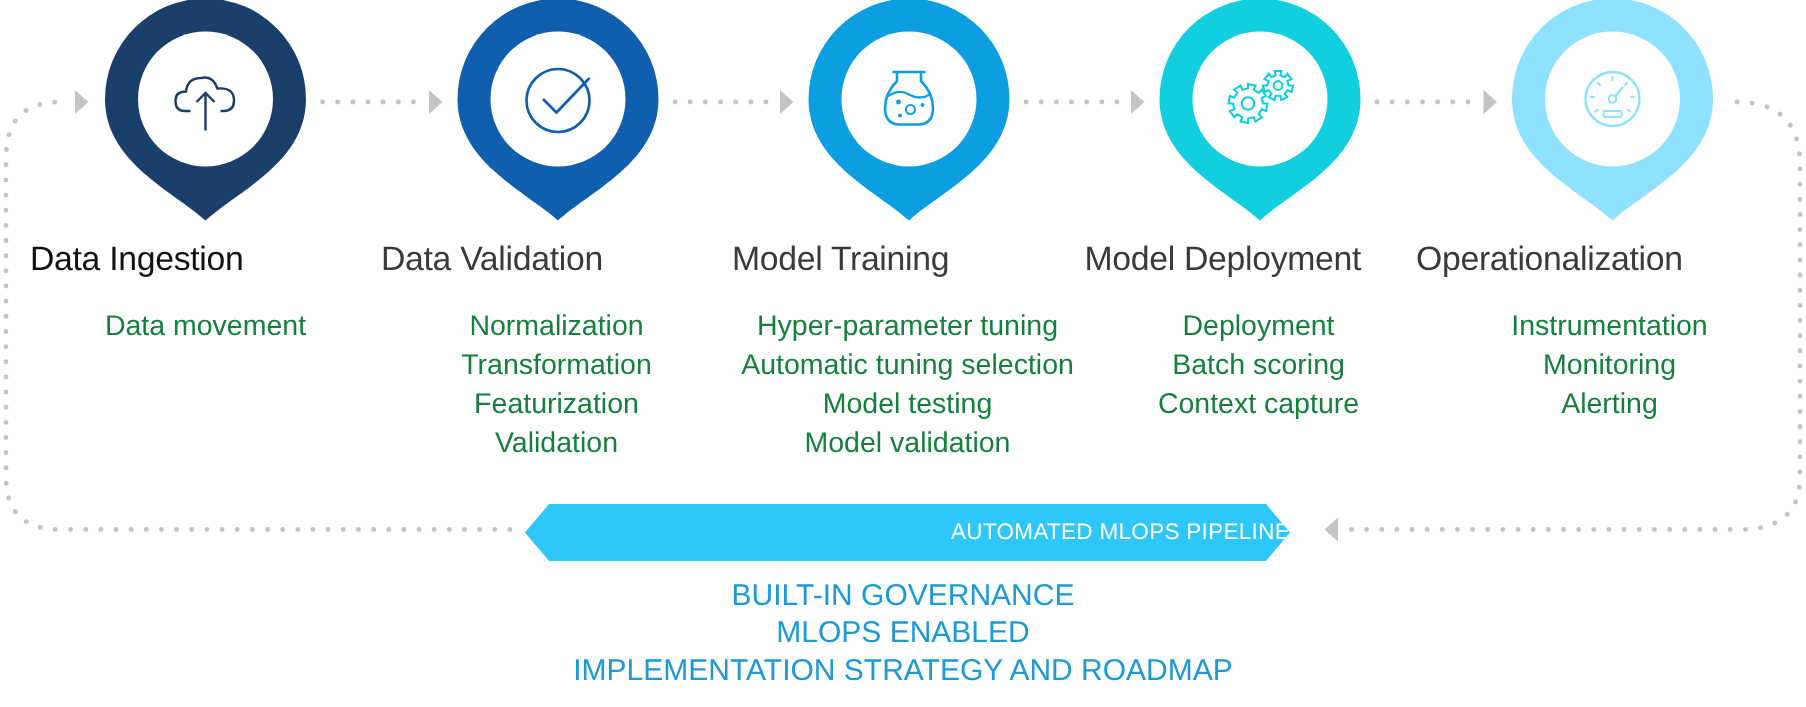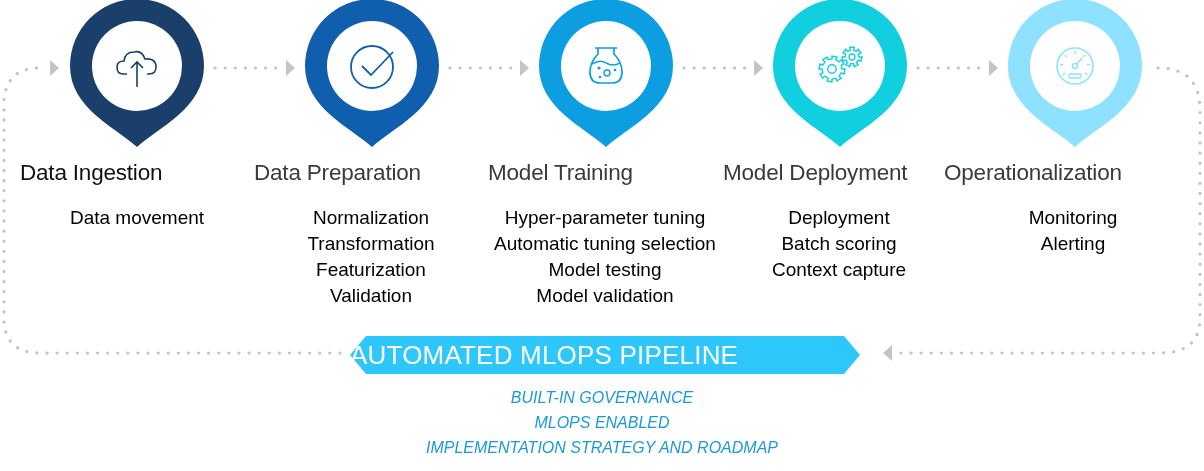--- a/index.html
+++ b/index.html
@@ -3,26 +3,26 @@
 <meta charset="utf-8">
 <style>
   html, body { margin:0; padding:0; background:#ffffff; }
   body { width:1204px; height:471px; position:relative; overflow:hidden;
          font-family:"Liberation Sans", "DejaVu Sans", sans-serif; }
   #flow { position:absolute; left:0; top:0; }
   .stage-title { position:absolute; top:160px; width:234px; text-align:left;
          font-size:22.5px; color:#3a3a3a; white-space:nowrap; letter-spacing:-0.2px; }
   .stage-title.first { color:#111111; }
   .stage-items { position:absolute; top:205px; width:260px; text-align:center;
-         font-size:19px; line-height:26px; color:#000000; }
+         font-size:19px; line-height:26px; color:#15803d; }
   .stage-items div { white-space:nowrap; }
   .banner-label { position:absolute; left:350px; top:336px; width:510px; height:38px;
-         line-height:38px; text-align:left; color:#ffffff; font-size:26px; letter-spacing:0.2px; }
+         line-height:38px; text-align:right; color:#ffffff; font-size:15px; letter-spacing:0.2px; }
   .features { position:absolute; left:300px; top:385px; width:604px; text-align:center;
-         color:#1b9ad6; font-size:16px; line-height:25px;font-style:italic; }
+         color:#1b9ad6; font-size:20px; line-height:25px; }
 </style>
 </head>
 <body>
 
 <svg id="flow" width="1204" height="471" viewBox="0 0 1204 471">
 
   <g id="connectors">
       <path d="M215,68 L280,68" fill="none" stroke="#c4c4c4" stroke-width="3.2" stroke-linecap="round" stroke-dasharray="0.1 10"></path>
       <polygon points="286,60 295,68 286,76" fill="#c4c4c4"></polygon>
       <path d="M450,68 L514,68" fill="none" stroke="#c4c4c4" stroke-width="3.2" stroke-linecap="round" stroke-dasharray="0.1 10"></path>
@@ -108,21 +108,21 @@
   <polygon id="banner-shape" points="350,355 366,336 844,336 860,355 844,374 366,374" fill="#2ec7fb"></polygon>
 </svg>
 
 <div>
   <div class="stage-title first" style="left:20px">Data Ingestion</div>
   <div class="stage-items" style="left:7px">
     <div>Data movement</div>
   </div>
 </div>
 <div>
-  <div class="stage-title" style="left:254px">Data Preparation</div>
+  <div class="stage-title" style="left:254px">Data Validation</div>
   <div class="stage-items" style="left:241px">
     <div>Normalization</div>
     <div>Transformation</div>
     <div>Featurization</div>
     <div>Validation</div>
   </div>
 </div>
 <div>
   <div class="stage-title" style="left:488px">Model Training</div>
   <div class="stage-items" style="left:475px">
@@ -136,20 +136,21 @@
   <div class="stage-title" style="left:723px">Model Deployment</div>
   <div class="stage-items" style="left:709px">
     <div>Deployment</div>
     <div>Batch scoring</div>
     <div>Context capture</div>
   </div>
 </div>
 <div>
   <div class="stage-title" style="left:944px">Operationalization</div>
   <div class="stage-items" style="left:943px">
+    <div>Instrumentation</div>
     <div>Monitoring</div>
     <div>Alerting</div>
   </div>
 </div>
 
 <div class="banner-label">AUTOMATED MLOPS PIPELINE</div>
 
 <div class="features">
   <div>BUILT-IN GOVERNANCE</div>
   <div>MLOPS ENABLED</div>

